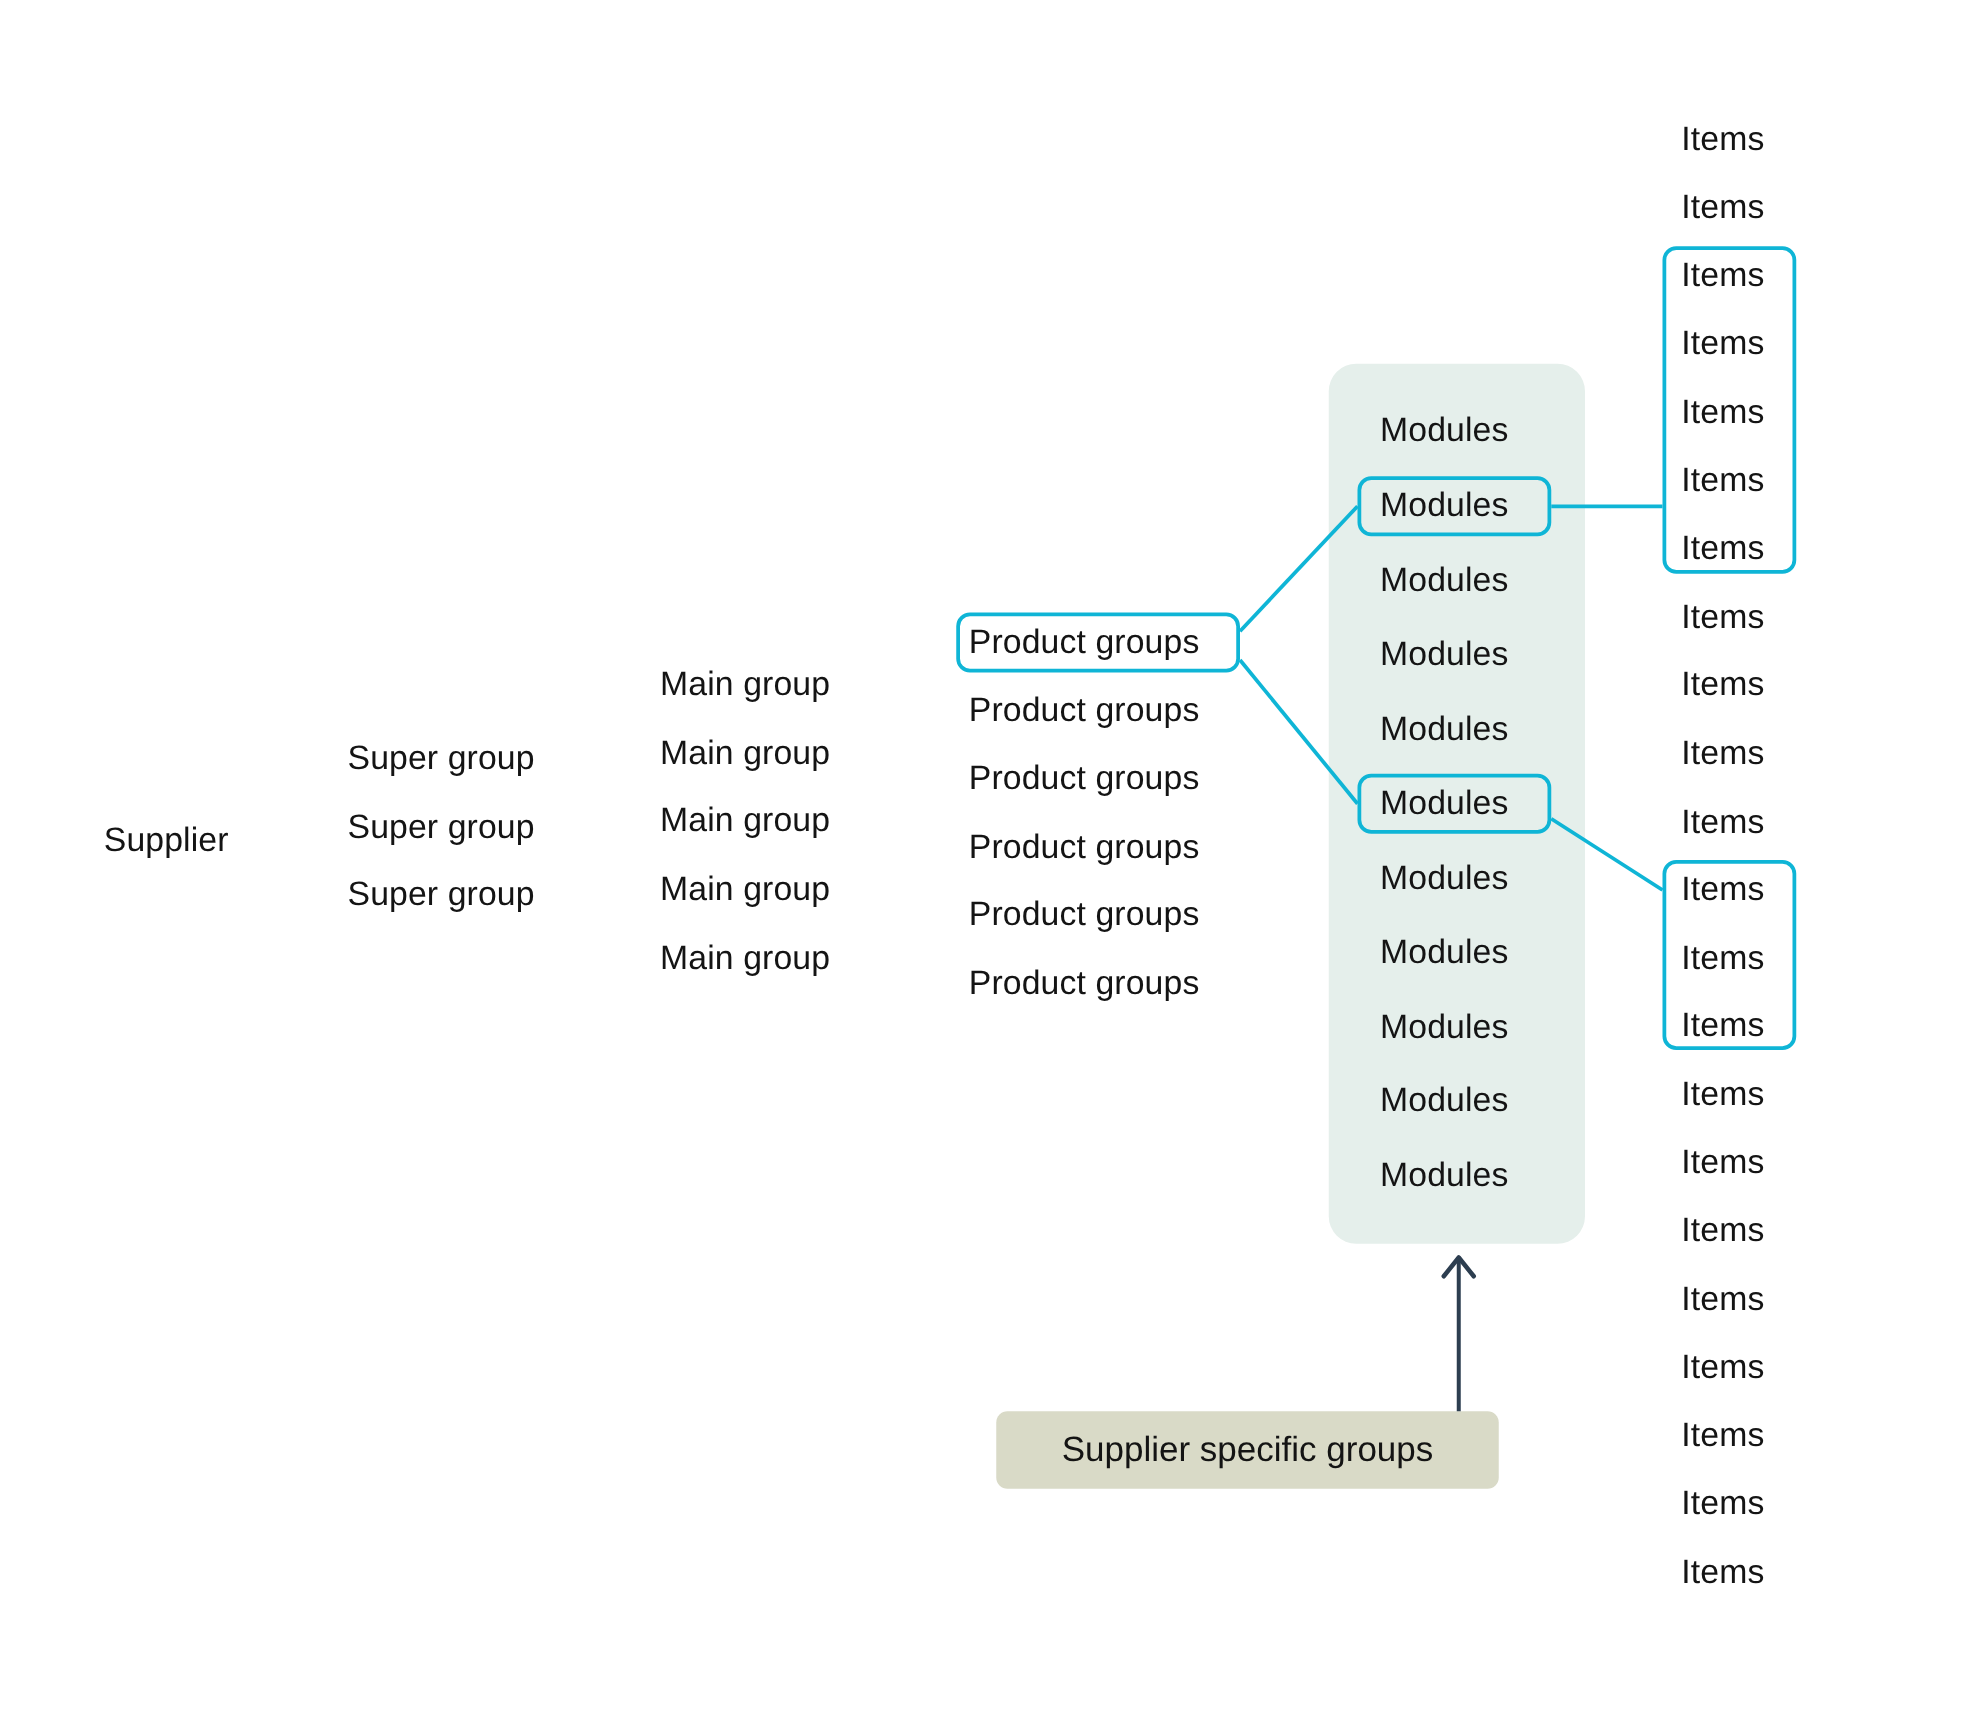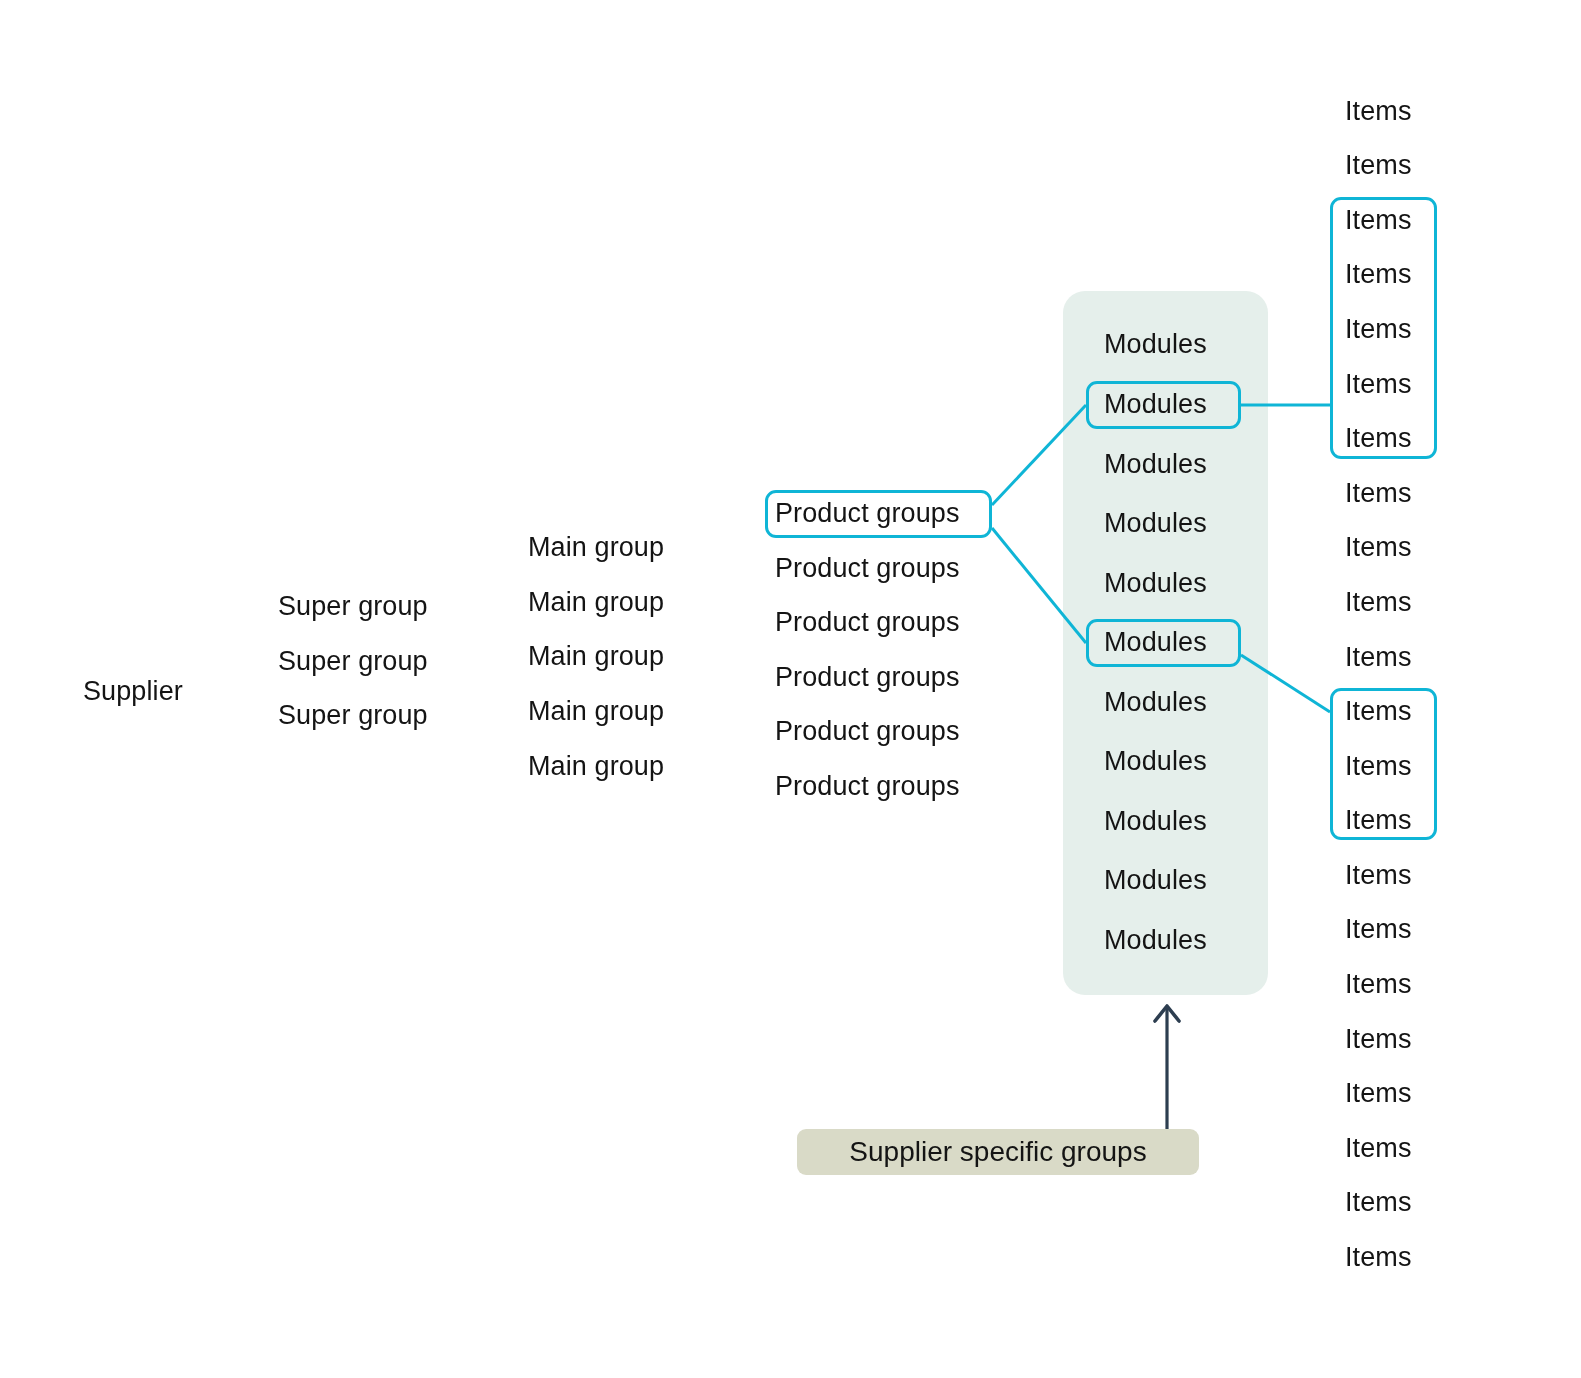--- a/index.html
+++ b/index.html
@@ -80,21 +80,21 @@
   }
 </style>
 </head>
 <body>
 
 <div id="canvas">
 
   <div class="panel-modules" style="left:1063px; top:291px; width:205px; height:704px;"></div>
 
   <div>
-    <div class="node" style="left:83px; top:678px;">Supplier</div>
+    <div class="node" style="left:83px; top:659px;">Supplier</div>
   </div>
 
   <div>
     <div class="node" style="left:278px; top:593px;">Super group</div>
     <div class="node" style="left:278px; top:648px;">Super group</div>
     <div class="node" style="left:278px; top:702px;">Super group</div>
   </div>
 
   <div>
     <div class="node" style="left:528px; top:534px;">Main group</div>
@@ -152,21 +152,21 @@
     <div class="node" style="left:1345px; top:862px;">Items</div>
     <div class="node" style="left:1345px; top:916px;">Items</div>
     <div class="node" style="left:1345px; top:971px;">Items</div>
     <div class="node" style="left:1345px; top:1026px;">Items</div>
     <div class="node" style="left:1345px; top:1080px;">Items</div>
     <div class="node" style="left:1345px; top:1135px;">Items</div>
     <div class="node" style="left:1345px; top:1189px;">Items</div>
     <div class="node" style="left:1345px; top:1244px;">Items</div>
   </div>
 
-  <div class="panel-supplier" style="left:797px; top:1129px; width:402px; height:46px;">
+  <div class="panel-supplier" style="left:797px; top:1129px; width:402px; height:62px;">
     <span>Supplier specific groups</span>
   </div>
 
   <svg id="links" viewBox="0 0 1581 1378" xmlns="http://www.w3.org/2000/svg">
 
     <path class="lnk" d="M 992 505 L 1086 405"></path>
 
     <path class="lnk" d="M 992 528 L 1086 643"></path>
 
     <path class="lnk" d="M 1241 405 L 1330 405"></path>

